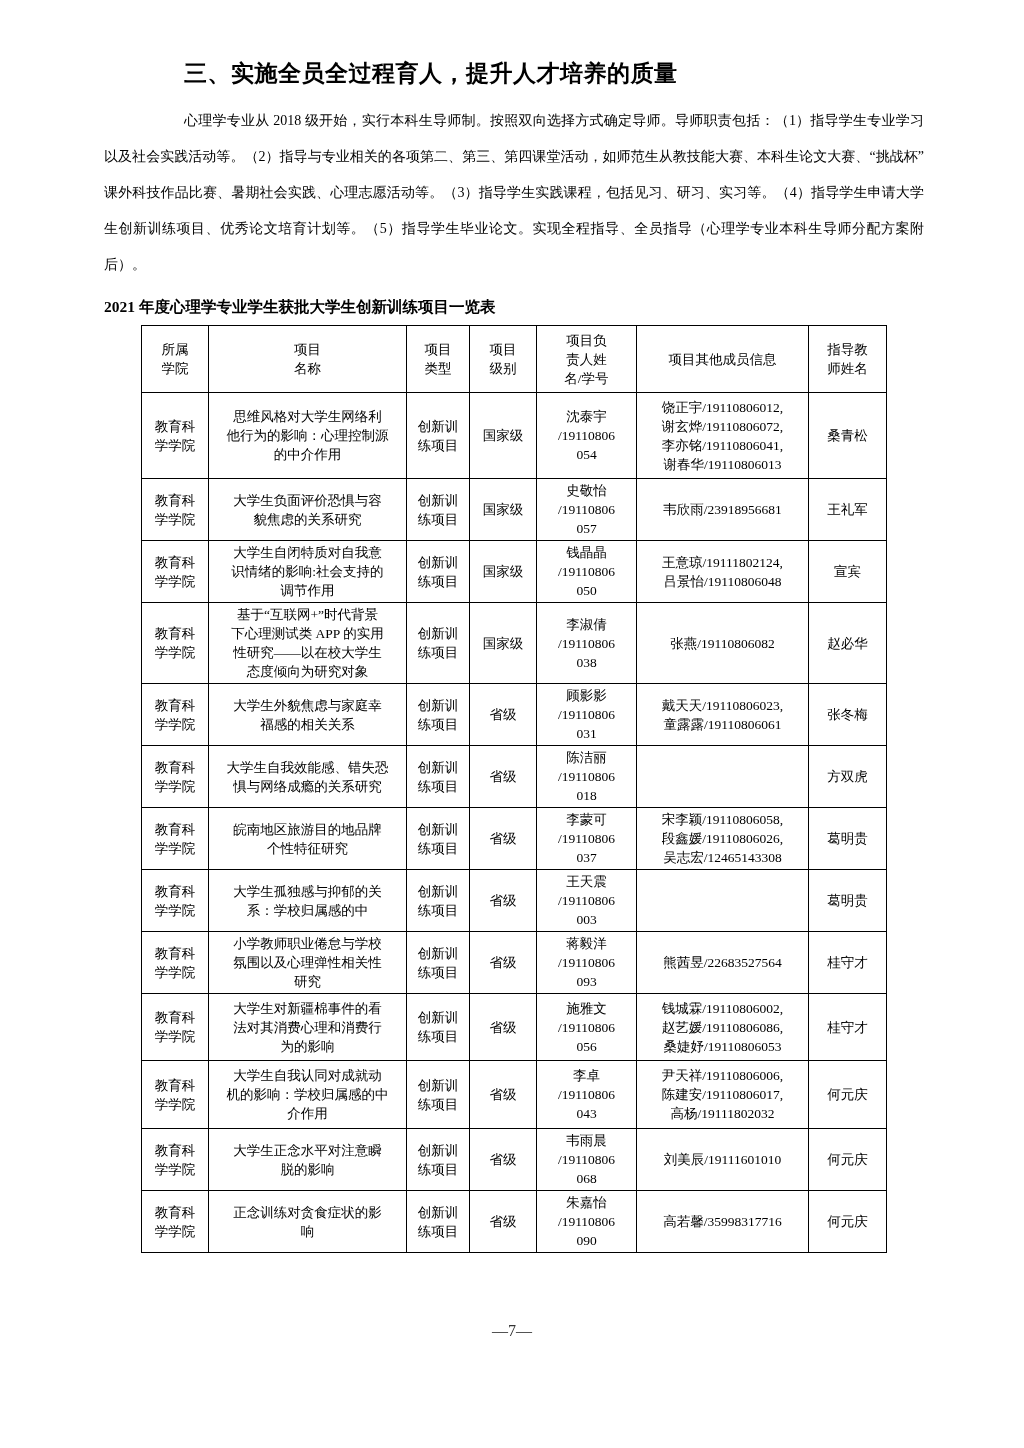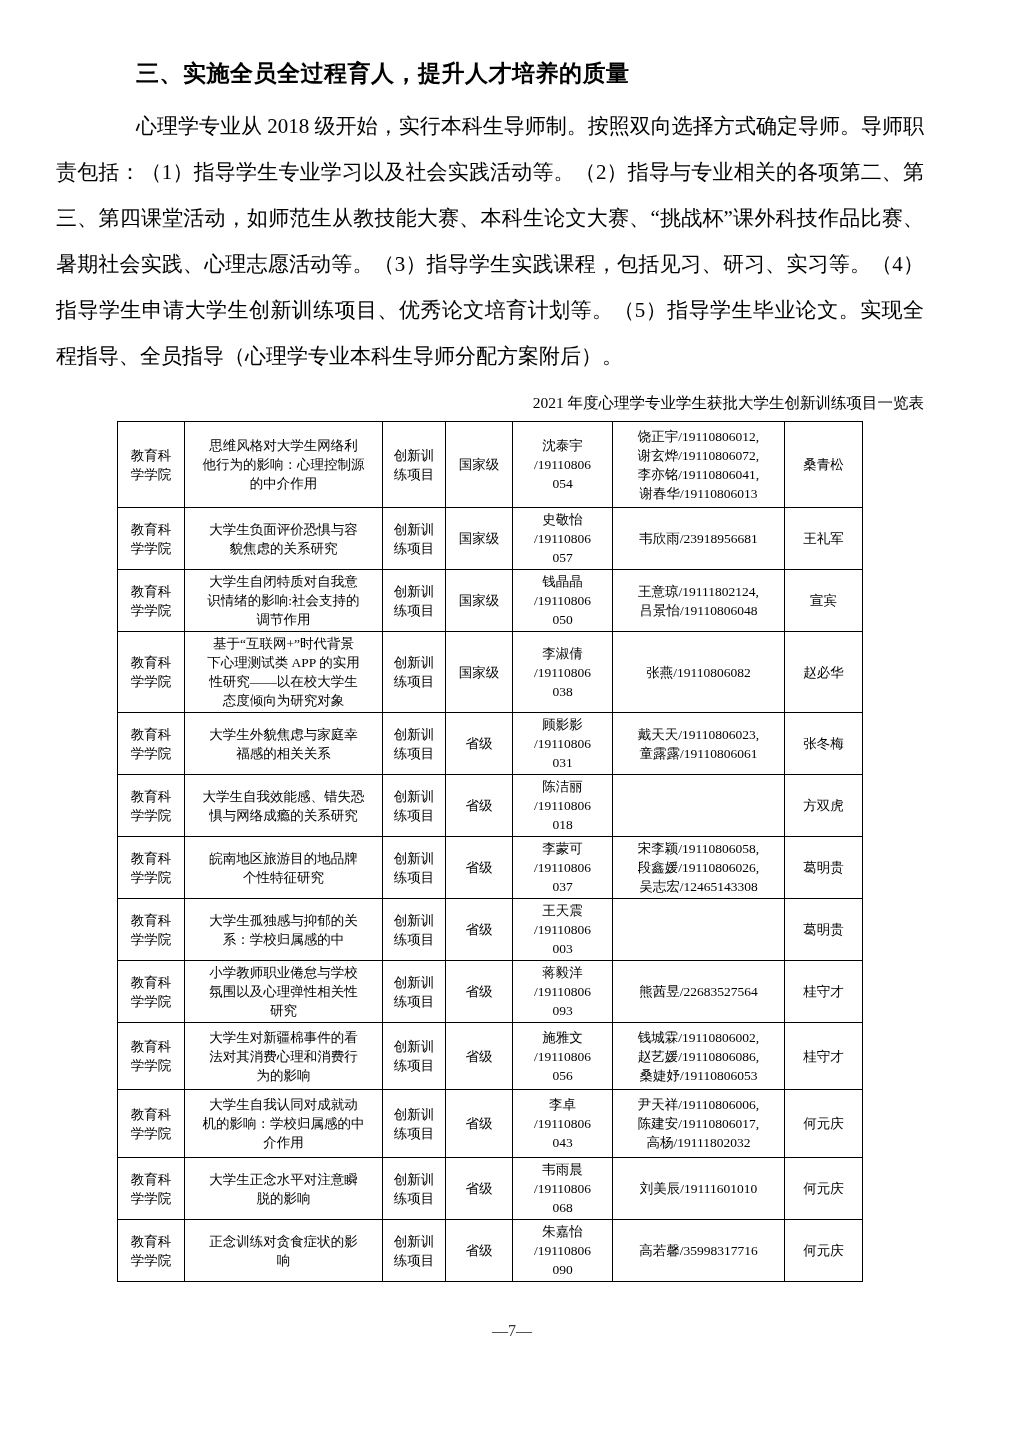--- a/index.html
+++ b/index.html
@@ -13,42 +13,42 @@
     position: relative;
     font-family: "Liberation Serif", "DejaVu Serif", serif;
     color: #000000;
   }
   .page {
     position: absolute;
     top: 0; left: 0;
     width: 1024px;
     height: 1448px;
     box-sizing: border-box;
-    padding: 58px 100px 0 56px;
+    padding: 58px 100px 0 104px;
   }
   .doc-heading {
     font-family: "Liberation Sans", "DejaVu Sans", sans-serif;
     font-weight: bold;
     font-size: 23px;
     letter-spacing: 0.5px;
     padding-left: 80px;
     margin: 0 0 14px 0;
     white-space: nowrap;
   }
   .doc-paragraph {
-    font-size: 21px;
-    line-height: 46px;
+    font-size: 14px;
+    line-height: 36px;
     text-align: justify;
     text-indent: 80px;
     margin: 0;
   }
   .table-title {
     font-size: 15.5px;
-    font-weight: normal;
-    text-align: right;
+    font-weight: bold;
+    text-align: left;
     margin: 14px 0 7px 0;
   }
   table.data-table {
     border-collapse: collapse;
     table-layout: fixed;
     width: 745px;
     margin: 0 auto;
     font-size: 13.5px;
     line-height: 19px;
   }
@@ -94,20 +94,36 @@
     <colgroup>
       <col style="width:67px">
       <col style="width:198px">
       <col style="width:63px">
       <col style="width:67px">
       <col style="width:100px">
       <col style="width:172px">
       <col style="width:78px">
     </colgroup>
     <tbody>
+      <tr class="rh-header">
+        <th>所属
+学院</th>
+        <th>项目
+名称</th>
+        <th>项目
+类型</th>
+        <th>项目
+级别</th>
+        <th>项目负
+责人姓
+名/学号</th>
+        <th>项目其他成员信息</th>
+        <th>指导教
+师姓名</th>
+      </tr>
       <tr class="rh-86">
         <td>教育科
 学学院</td>
         <td>思维风格对大学生网络利
 他行为的影响：心理控制源
 的中介作用</td>
         <td>创新训
 练项目</td>
         <td>国家级</td>
         <td>沈泰宇

